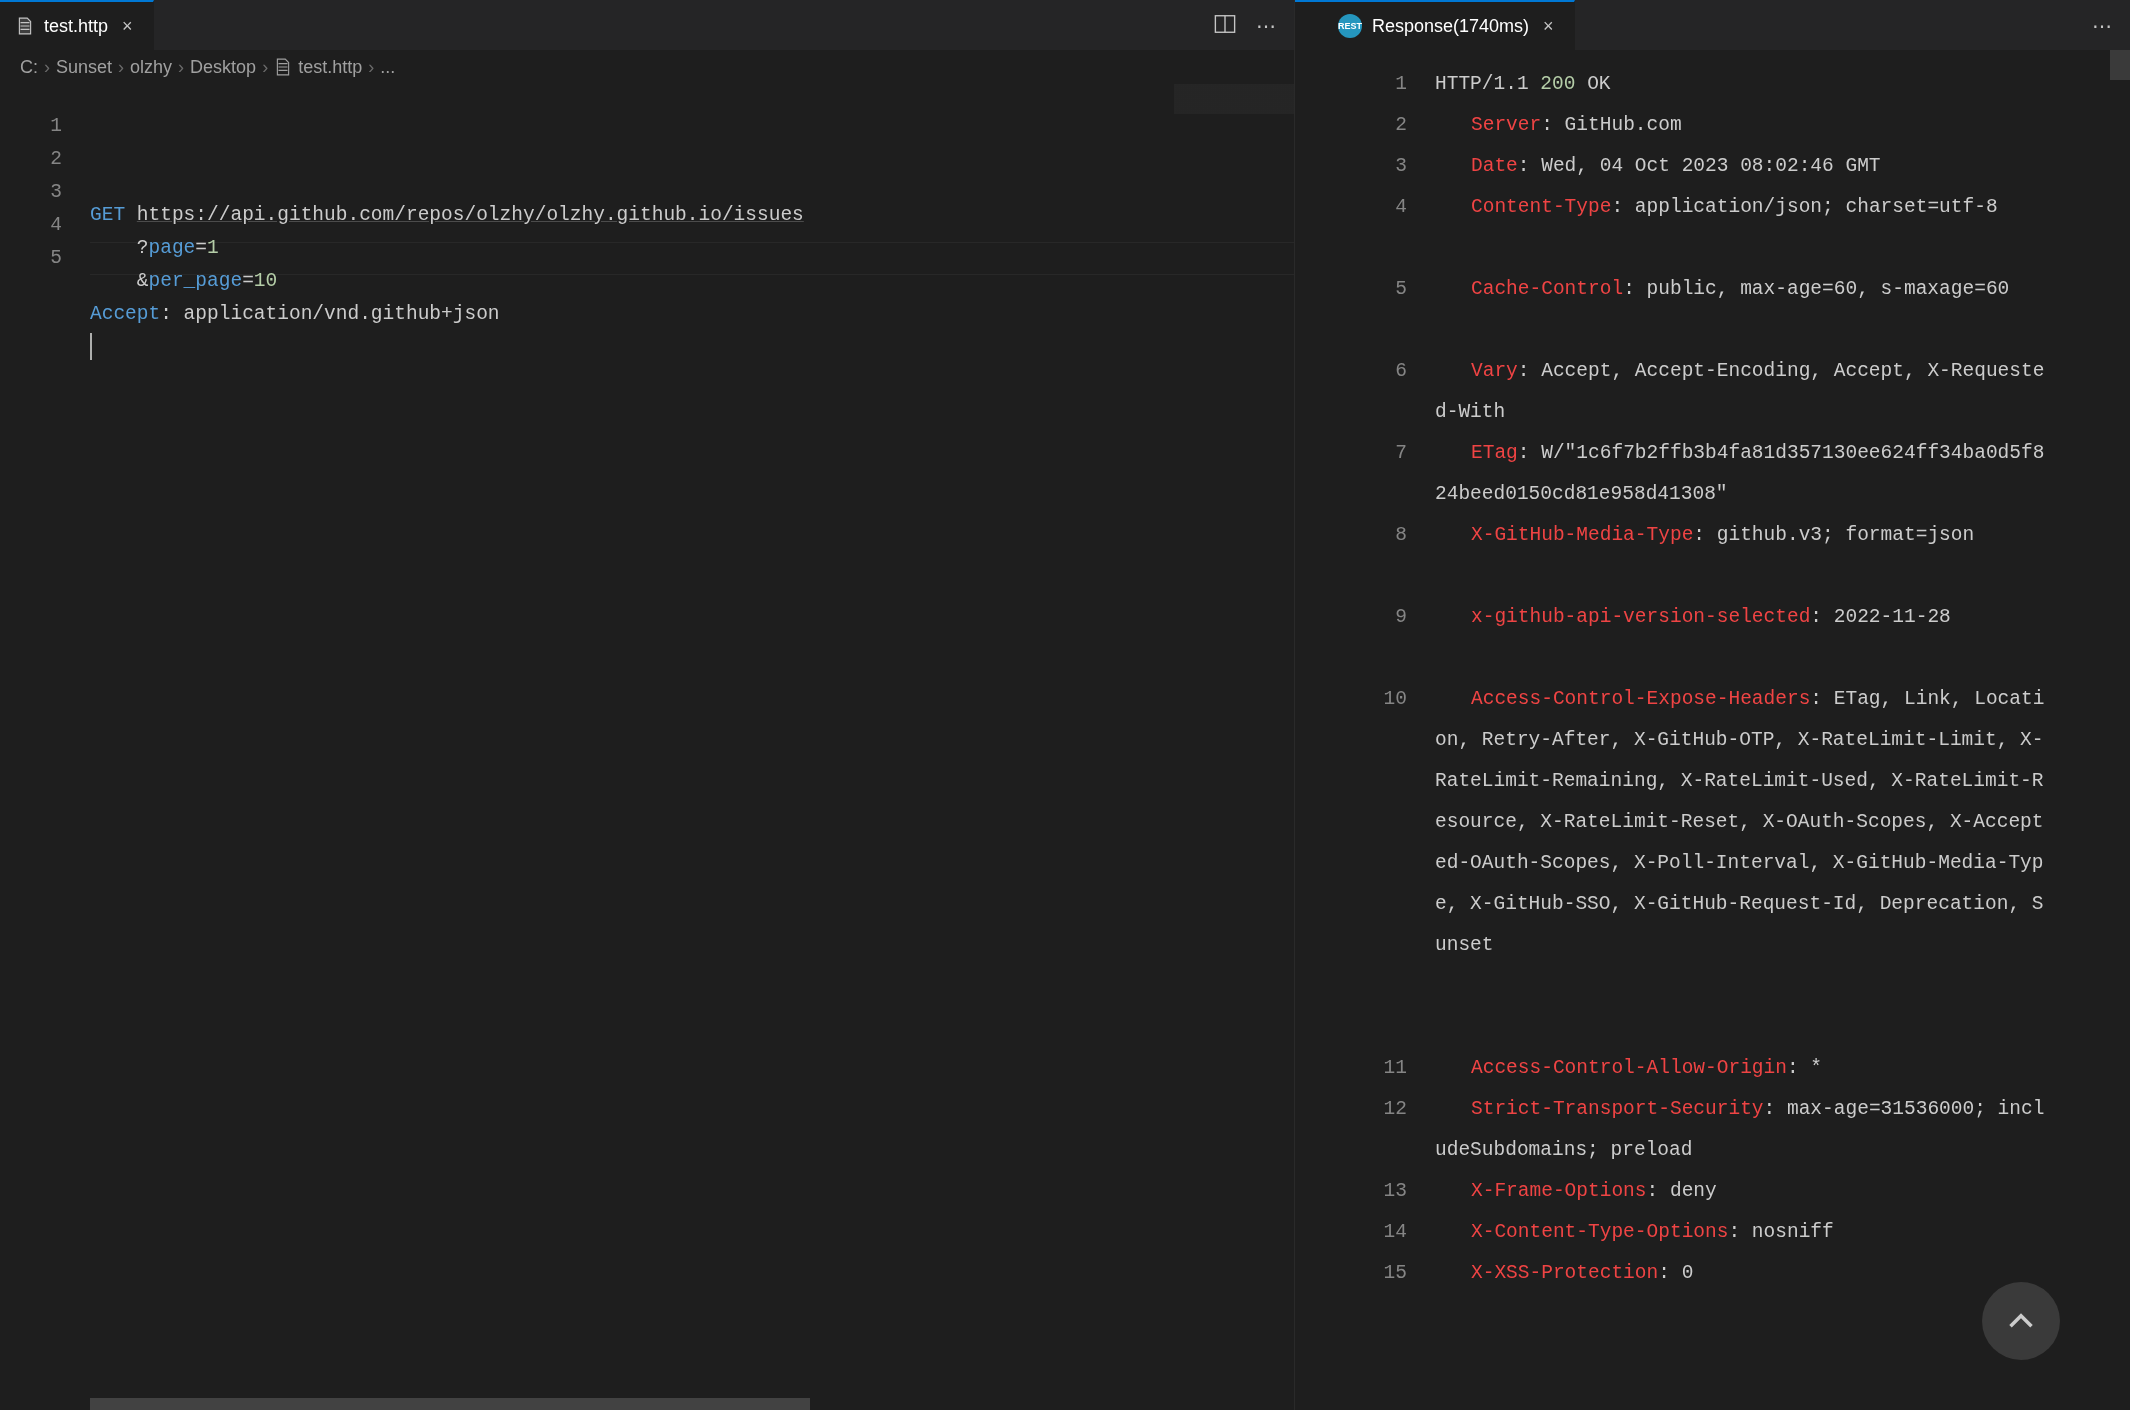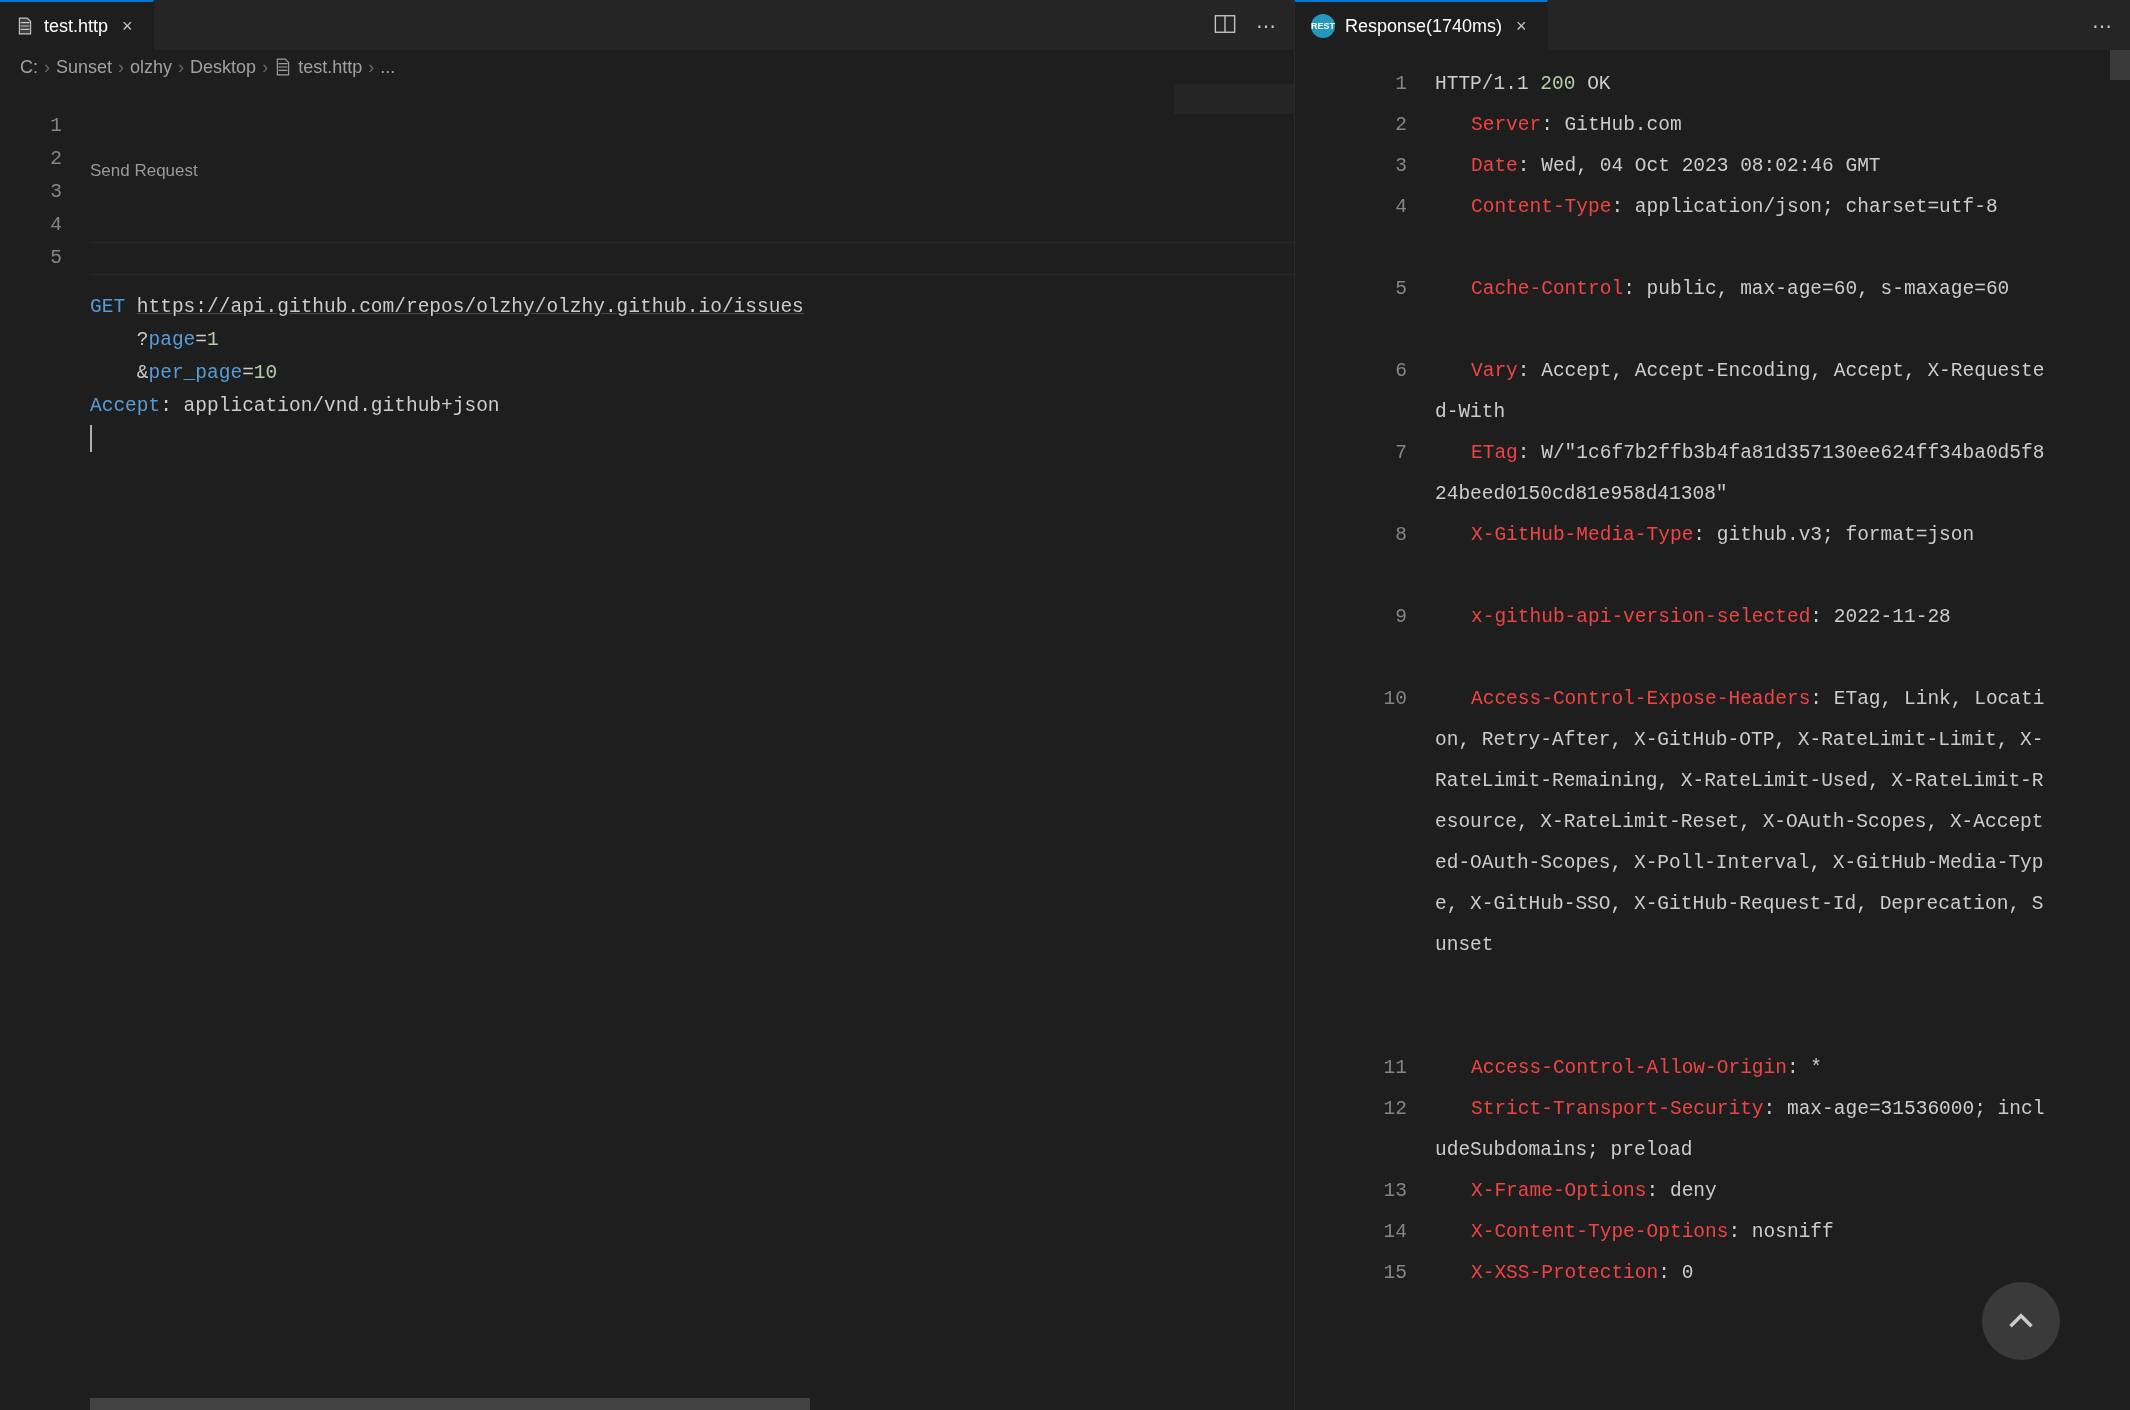--- a/index.html
+++ b/index.html
@@ -173,20 +173,21 @@
 .rest-badge {
   width: 24px; height: 24px;
   background: #2596be;
   border-radius: 50%;
   color: #fff;
   font-size: 9px;
   display: flex;
   align-items: center;
   justify-content: center;
   font-weight: bold;
+  margin-left: 27px;
 }
 .response-lines .wrap { padding-left: 0; white-space: pre-wrap; word-break: break-all; max-width: 610px; }
 </style>
 </head>
 <body>
 
 <div class="editor-group left-group">
   <div class="tab-bar">
     <div class="tab active">
       <span class="tab-icon">
@@ -231,23 +232,20 @@
   <div class="editor-body">
     <div class="gutter" id="gutter-left">
         <div style="height: 26px;"></div>
         <div>1</div>
         <div>2</div>
         <div>3</div>
         <div>4</div>
         <div>5</div>
       </div>
     <div class="code-area">
-      <div style="height:26px;position:relative;">
-        <span class="codelens" style="top:4px;">Send Request</span>
-      </div>
       <div class="cursor-line" style="top:158px;"></div>
       <div class="code-content" id="code-left"><div><span class="tok-method">GET</span><span class="tok-plain"> </span><span class="tok-url">https://api.github.com/repos/olzhy/olzhy.github.io/issues</span></div><div><span class="tok-plain">    ?</span><span class="tok-param">page</span><span class="tok-plain">=</span><span class="tok-num">1</span></div><div><span class="tok-plain">    &amp;</span><span class="tok-param">per_page</span><span class="tok-plain">=</span><span class="tok-num">10</span></div><div><span class="tok-header">Accept</span><span class="tok-colon">:</span><span class="tok-plain"> application/vnd.github+json</span></div><div style="position: relative;">&nbsp;<span style="position: absolute; left: 0px; top: 2px; width: 2px; height: 27px; background: rgb(174, 175, 173);"></span></div></div>
     </div>
     <div class="minimap">
       <div class="minimap-blob"></div>
     </div>
   </div>
 
   <div class="hscroll">
     <div class="hscroll-thumb" style="width:720px;"></div>

